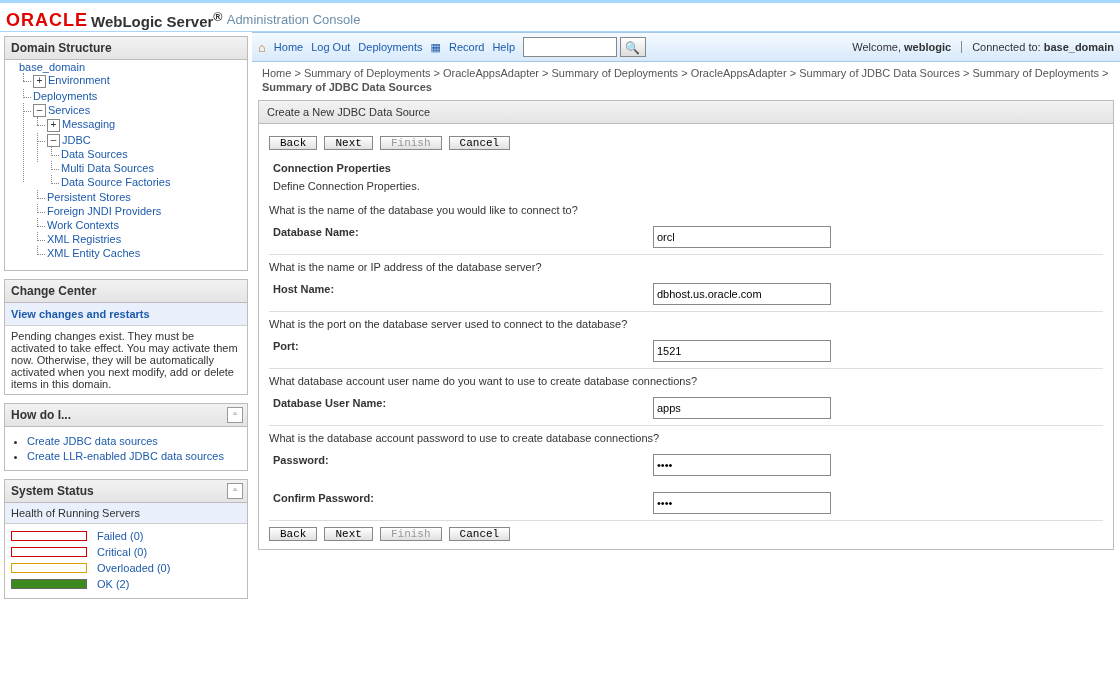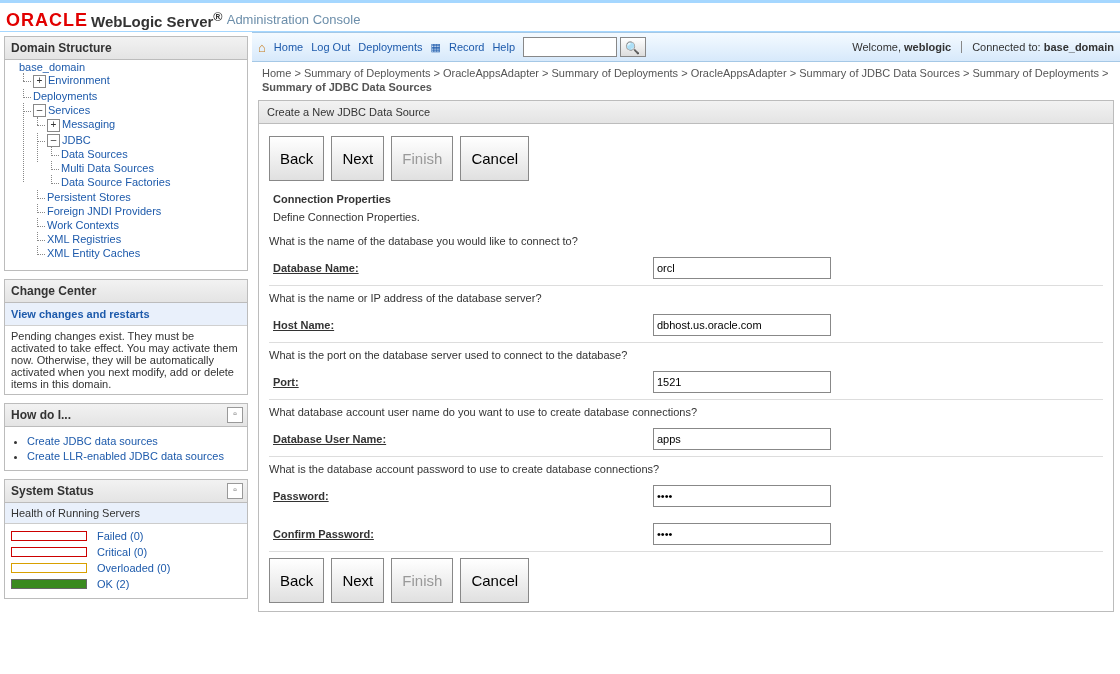--- a/index.html
+++ b/index.html
@@ -44,26 +44,26 @@
   .srch { display:inline-block; }
   .srch input { width:88px; height:16px; border:1px solid #888; vertical-align:middle; }
   .srch button { width:26px; height:20px; border:1px solid #888; background:linear-gradient(#fff,#ddd); vertical-align:middle; padding:0; }
   .bc { padding:4px 10px 2px 10px; font-size:11px; color:#555; line-height:14px; }
   .bc a { color:#555; }
   .bc .cur { font-weight:bold; }
   .content { border:1px solid #bcbcbc; margin:4px 6px 6px 6px; }
   .content-head { background:linear-gradient(#f2f2f2,#e4e4e4); border-bottom:1px solid #bcbcbc; padding:5px 8px; font-weight:normal; }
   .content-body { padding:8px 10px; }
   .btnrow { margin:4px 0 12px 0; }
-  button.btn { font-size:15px; padding:13px 10px; border:1px solid #888; background:linear-gradient(#fff,#e0e0e0); margin-right:4px; }
+  button.btn { font-size:11px; padding:0 10px; border:1px solid #888; background:linear-gradient(#fff,#e0e0e0); margin-right:4px;font-family:Liberation Mono, monospace; }
   button.btn:disabled { color:#999; }
   .section-title { font-weight:bold; margin:4px 0 6px 4px; }
   .section-sub { margin:0 0 12px 4px; }
   .q { margin:4px 0 10px 0; }
-  .fieldrow { display:flex; align-items:center; margin-bottom:4px;text-decoration:underline; }
+  .fieldrow { display:flex; margin-bottom:4px; }
   .fieldlabel { width:380px; font-weight:bold; padding-left:4px; }
   .fieldinput input { width:170px; height:18px; border:1px solid #888; padding:1px 3px; font-size:11px; }
   hr.sep { border:none; border-top:1px solid #ddd; margin:6px 0; }
   .mag { font-size:12px; }
   .house { color:#c57b1a; font-size:13px; }
 </style>
 </head>
 <body>
 
 <div class="banner">

